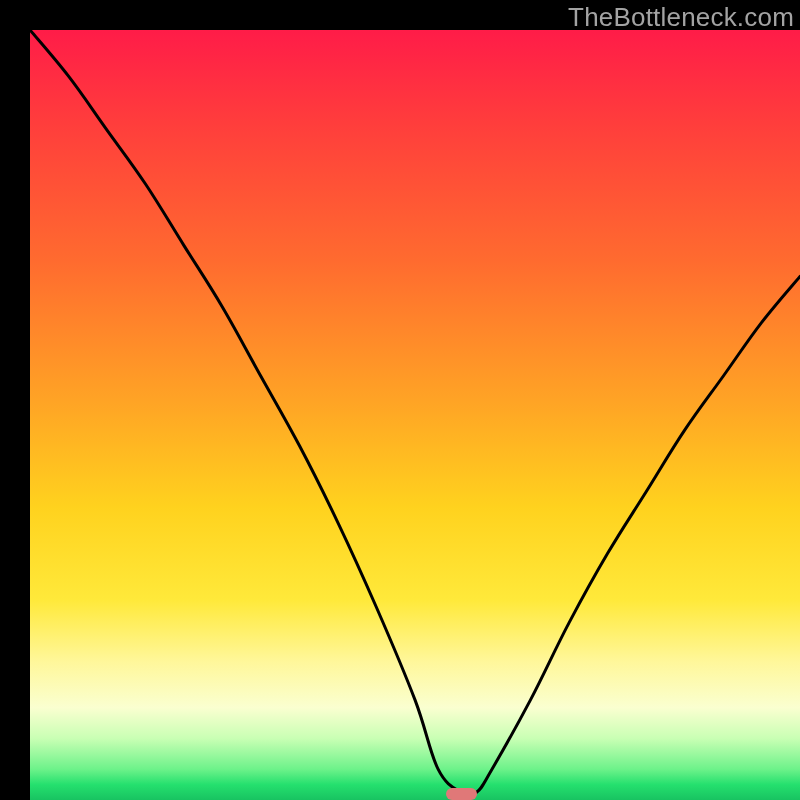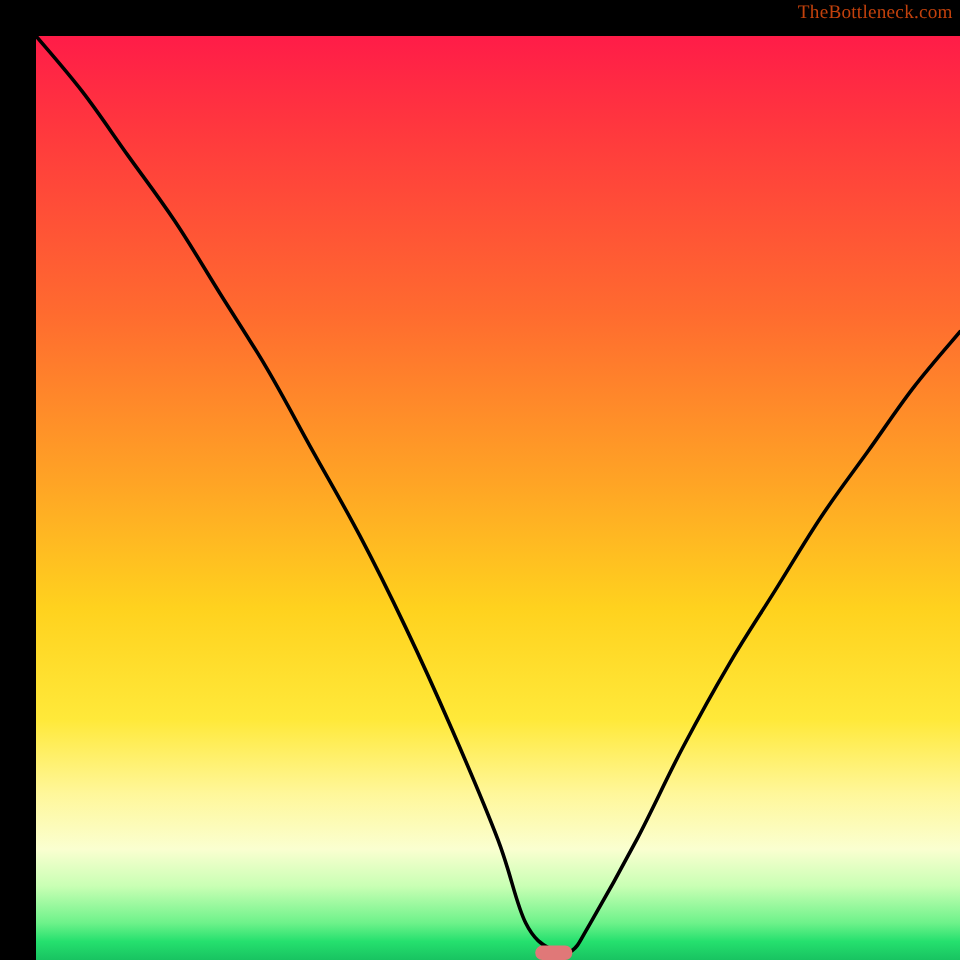--- a/index.html
+++ b/index.html
@@ -14,24 +14,24 @@
   .frame {
     position: relative;
     width: 800px;
     height: 800px;
     background: #000000;
   }
   .watermark {
     position: absolute;
     top: 2px;
     right: 6px;
-    color: #c2410c;
-    font-size: 16px;
+    color: #a3a3a3;
+    font-size: 26px;
     letter-spacing: 0.2px;
-    font-family: Liberation Serif, serif;
+    font-family: Liberation Sans, sans-serif;
     user-select: none;
   }
   .plot-area {
     position: absolute;
     left: 30px;
     top: 30px;
     width: 770px;
     height: 770px;
     
     background: linear-gradient(

